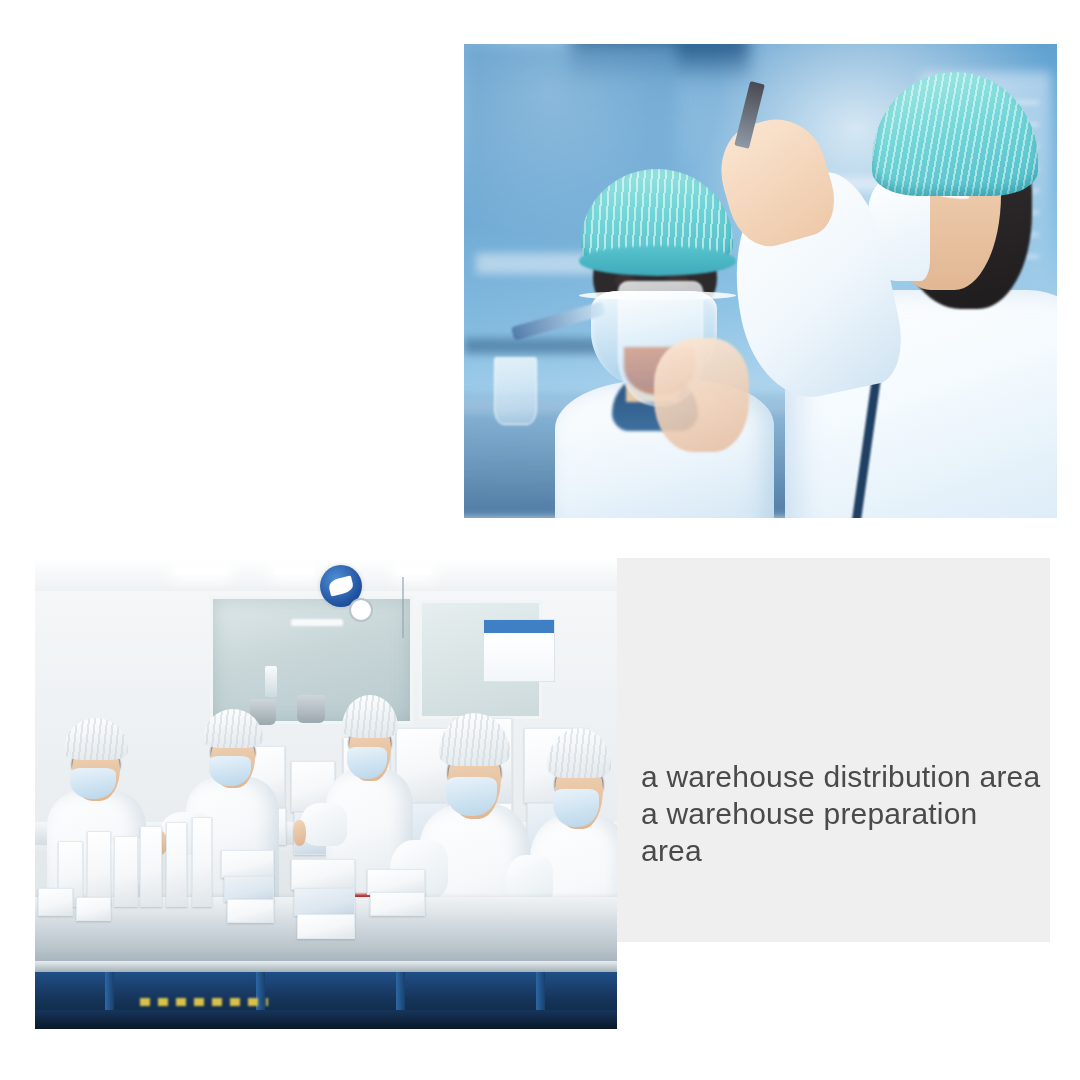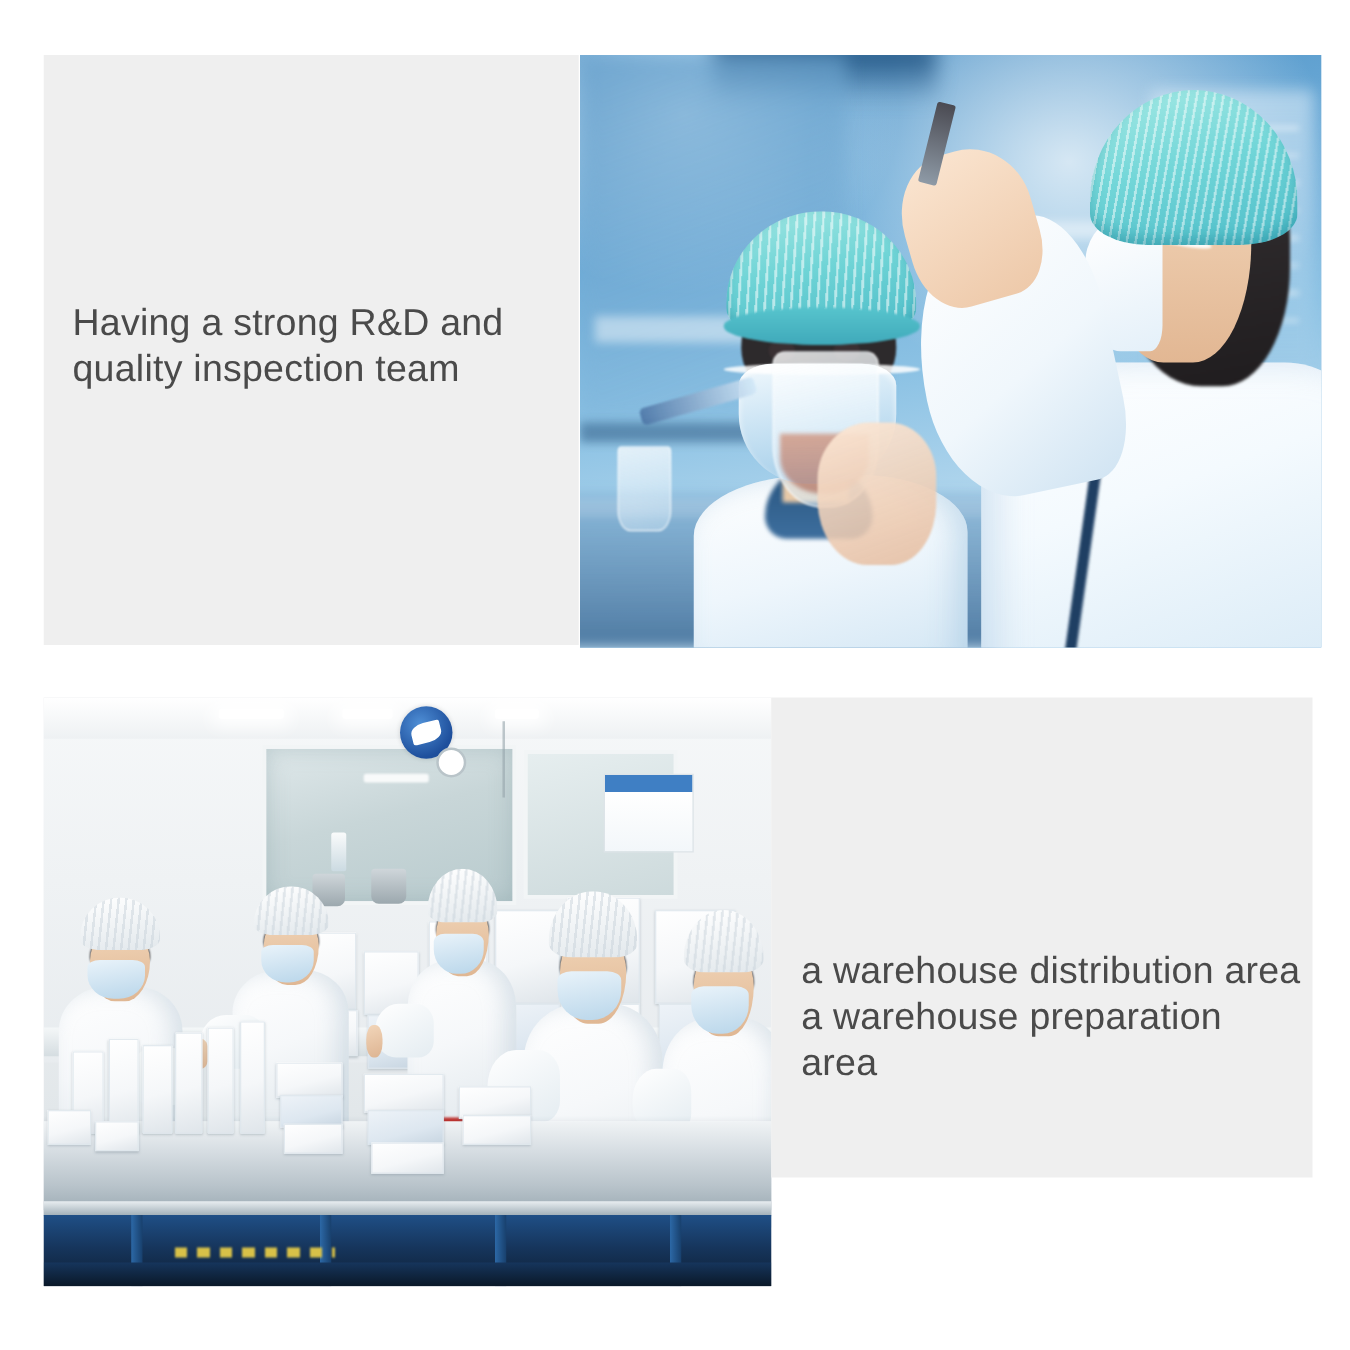--- a/index.html
+++ b/index.html
@@ -476,24 +476,20 @@
     background: linear-gradient(180deg, #c4332f, #8e211f);
     border-radius: 20% 20% 10% 10%;
     filter: blur(1px);
   }
 </style>
 </head>
 <body>
 
 <div class="section" id="section-top">
 
-  <div id="caption-panel-top">
-    <div id="caption-text-top">Having a strong R&amp;D and
-quality inspection team</div>
-  </div>
 
   <div id="photo-lab">
     <div class="lab-bg"></div>
     <div class="lab-ceiling-dark"></div>
     <div class="lab-wallpanel"></div>
     <div class="lab-shelf-right"></div>
     <div class="lab-rack-lines"></div>
     <div class="lab-shelf s3"></div>
     <div class="lab-shelf s1"></div>
     <div class="lab-box-dark"></div>

